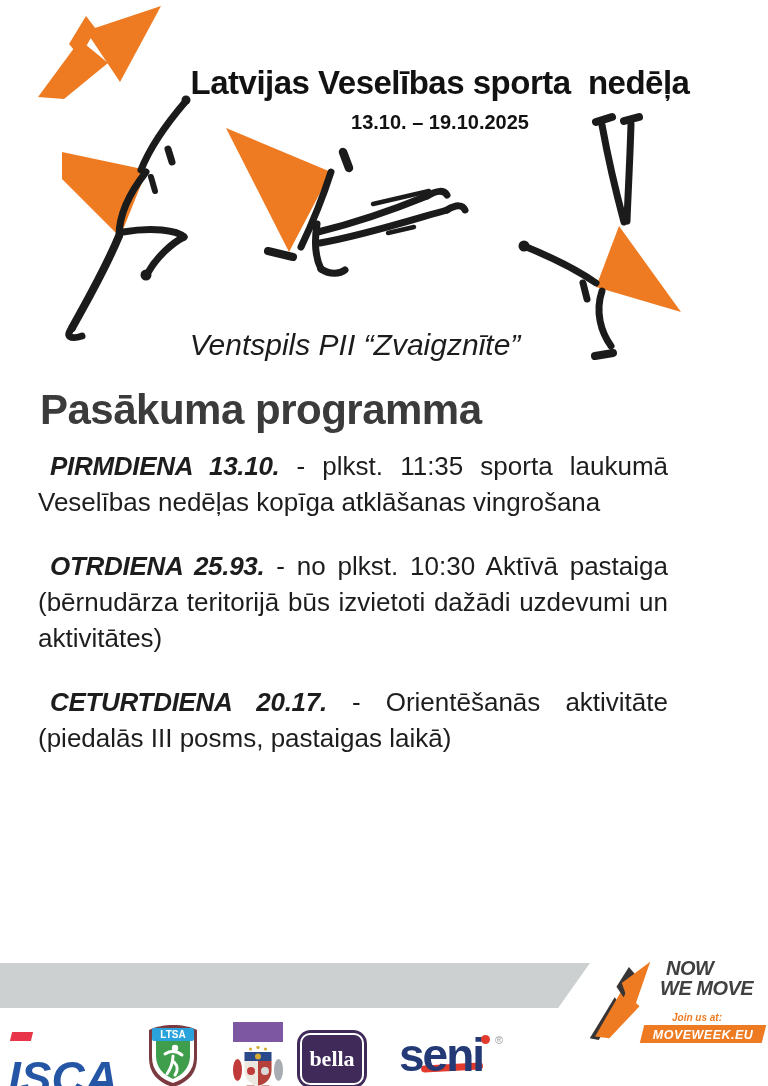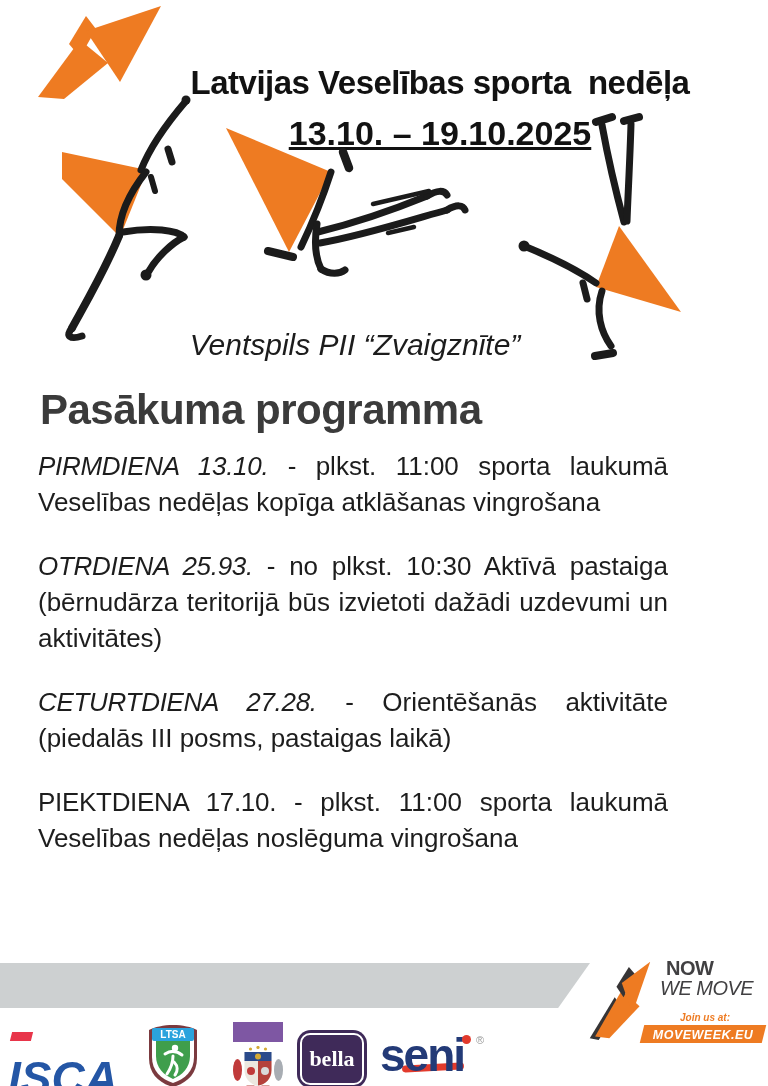--- a/index.html
+++ b/index.html
@@ -4,68 +4,68 @@
 <style>
   html,body{margin:0;padding:0;background:#ffffff;}
   .page{position:relative;width:768px;height:1086px;background:#ffffff;overflow:hidden;
         font-family:"Liberation Sans",sans-serif;color:#1a1a1a;}
   .abs{position:absolute;}
 
   
   .hdr-logo{left:28px;top:2px;width:140px;height:105px;}
   .hdr-text{left:140px;top:24px;width:600px;text-align:center;}
   .hdr-title{font-size:33px;font-weight:bold;color:#121212;letter-spacing:-0.5px;white-space:pre;line-height:38px;margin-top:40px;}
-  .hdr-dates{font-size:34px;font-weight:bold;color:#121212;line-height:34px;margin-top:14px;text-decoration:underline;}
+  .hdr-dates{font-size:20px;font-weight:bold;color:#121212;line-height:34px;margin-top:3px;}
 
   
   .figures{left:0;top:88px;width:768px;height:292px;pointer-events:none;}
 
   
   .subtitle{left:30px;top:328px;width:650px;text-align:center;font-style:italic;
             font-size:30px;color:#1c1c1c;}
   .prog-heading{left:24px;top:370px;font-size:42px;font-weight:bold;color:#3b3b3b;
                 letter-spacing:-0.5px;margin:16px;}
 
   
   .events{left:38px;top:448px;width:630px;}
   .event{margin:0 0 28px 0;font-size:26px;line-height:36px;text-align:justify;color:#1d1d1d;}
-  .day{font-weight:normal;font-style:italic;letter-spacing:-0.3px;}
+  .day{font-weight:bold;font-style:italic;letter-spacing:-0.3px;margin-left:12px;}
   .day.upright{font-style:normal;}
 
   
   .gray-band{left:0;top:963px;width:590px;height:45px;background:#cdd0d1;
              clip-path:polygon(0 0,100% 0,94.6% 100%,0 100%);}
   .nwm{left:588px;top:956px;width:178px;height:96px;}
   .nwm-arrow{left:0;top:2px;width:64px;height:84px;}
-  .nwm-now{left:78px;top:2px;font-size:20px;line-height:20px;font-weight:bold;
+  .nwm-now{left:78px;top:2px;font-size:20px;line-height:20px;font-weight:bold;font-style:italic;
            color:#414042;letter-spacing:-0.5px;}
-  .nwm-wemove{left:72px;top:22px;font-size:20px;line-height:20px;font-weight:normal;font-style:italic;
+  .nwm-wemove{left:72px;top:22px;font-size:20px;line-height:20px;font-weight:bold;font-style:italic;
               color:#414042;letter-spacing:-0.5px;}
-  .nwm-join{left:84px;top:56px;font-size:10px;font-weight:bold;font-style:italic;color:#ee7b22;margin-left:8px;}
+  .nwm-join{left:84px;top:56px;font-size:10px;font-weight:bold;font-style:italic;color:#ee7b22;}
   .nwm-banner{left:54px;top:69px;width:122px;height:18px;background:#ee7b22;transform:skewX(-14deg);
               text-align:center;}
   .nwm-banner span{display:inline-block;transform:skewX(14deg);color:#ffffff;font-weight:bold;
                    font-style:italic;font-size:12.5px;line-height:18px;letter-spacing:0.5px;}
 
   
   .isca{left:8px;top:1030px;width:130px;}
   .isca-dash{position:absolute;left:3px;top:2px;width:21px;height:9px;background:#e8354a;transform:skewX(-14deg);}
   .isca-text{margin-top:27px;font-size:46px;line-height:42px;font-weight:bold;font-style:italic;
              color:#2456a5;letter-spacing:0px;}
   .ltsa{left:144px;top:1024px;width:58px;height:64px;}
   .coa{left:230px;top:1022px;width:56px;height:64px;}
   .coa-banner{position:absolute;left:3px;top:0;width:50px;height:20px;background:#7e57a3;}
   .coa-svg{position:absolute;left:0;top:24px;width:56px;height:42px;}
   .bella{left:297px;top:1030px;width:70px;height:58px;background:#3f2a59;border-radius:14px;}
   .bella-inner{position:absolute;left:3px;top:3px;right:3px;bottom:3px;border:2px solid #ffffff;
                border-radius:10px;}
   .bella-text{position:absolute;left:0;top:0;width:100%;height:100%;display:flex;align-items:center;
               justify-content:center;color:#ffffff;font-family:"Liberation Serif",serif;
               font-weight:bold;font-size:22px;}
-  .seni{left:380px;top:1032px;width:110px;height:54px;}
+  .seni{left:399px;top:1032px;width:110px;height:54px;}
   .seni-swoosh{position:absolute;left:22px;top:32px;width:62px;height:7px;background:#e23a2c;
                border-radius:4px;transform:rotate(-3deg);}
   .seni-text{position:absolute;left:0;top:0;font-size:46px;line-height:46px;font-weight:bold;
              color:#233a77;letter-spacing:-2px;}
   .seni-dot{position:absolute;left:82px;top:3px;width:9px;height:9px;border-radius:50%;background:#e23a2c;}
   .seni-reg{position:absolute;left:96px;top:2px;font-size:11px;color:#9a9a9a;}
 </style>
 </head>
 <body>
 
@@ -120,24 +120,23 @@
       <path d="M583,283 L587,299" stroke-width="7"></path>
       <path d="M602,291 C595,312 601,332 611,346" stroke-width="7"></path>
       <path d="M595,356 L613,353" stroke-width="8"></path>
     </g>
   </svg>
 
   <div class="abs subtitle">Ventspils PII “Zvaigznīte”</div>
   <h1 class="abs prog-heading">Pasākuma programma</h1>
 
   <div class="abs events">
-    <p class="event"><b class="day">PIRMDIENA 13.10.</b> <span>- plkst. 11:00 sporta laukumā Veselības nedēļas kopīga atklāšanas vingrošana</span></p>
+    <p class="event"><b class="day">PIRMDIENA 13.10.</b> <span>- plkst. 11:35 sporta laukumā Veselības nedēļas kopīga atklāšanas vingrošana</span></p>
     <p class="event"><b class="day">OTRDIENA 25.93.</b> <span>- no plkst. 10:30 Aktīvā pastaiga (bērnudārza teritorijā būs izvietoti dažādi uzdevumi un aktivitātes)</span></p>
-    <p class="event"><b class="day">CETURTDIENA 27.28.</b> <span>- Orientēšanās aktivitāte (piedalās III posms, pastaigas laikā)</span></p>
-    <p class="event"><b class="day upright">PIEKTDIENA 17.10.</b> <span>- plkst. 11:00 sporta laukumā Veselības nedēļas noslēguma vingrošana</span></p>
+    <p class="event"><b class="day">CETURTDIENA 20.17.</b> <span>- Orientēšanās aktivitāte (piedalās III posms, pastaigas laikā)</span></p>
   </div>
 
   <div class="abs gray-band"></div>
 
   <div class="abs nwm">
     <svg class="abs nwm-arrow" viewBox="0 0 72 90">
       <polygon points="2,88 30,42 37,51 12,90" fill="#363435"></polygon>
       <polygon points="8,86 38,34 58,52 24,88" fill="#ee7b22"></polygon>
       <polygon points="32,30 46,8 53,16 40,42" fill="#363435"></polygon>
       <polygon points="38,26 70,2 50,60" fill="#ee7b22"></polygon>

